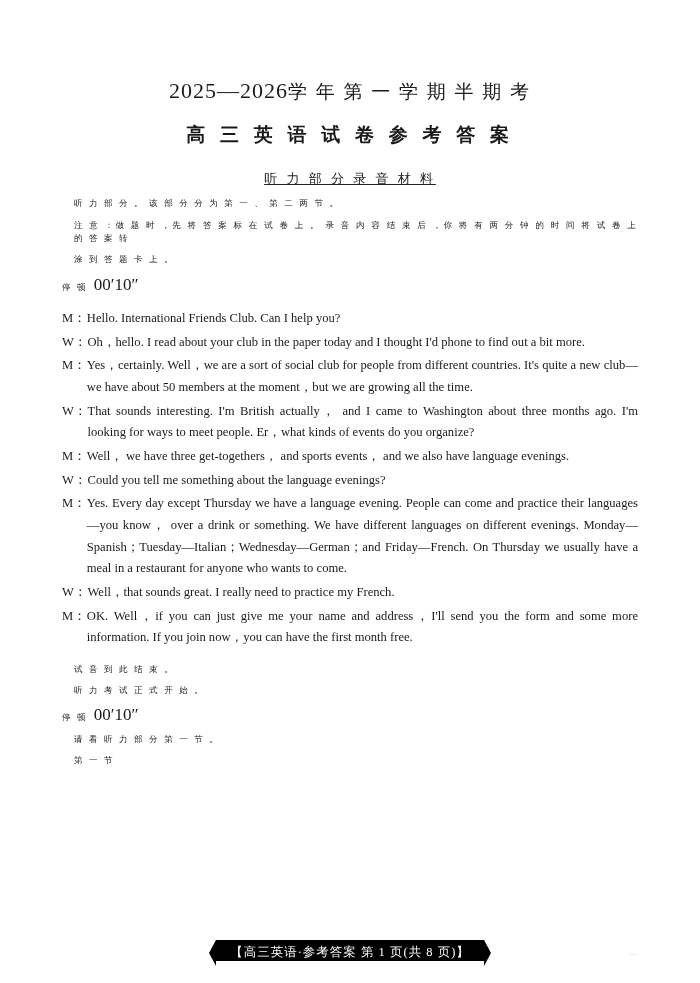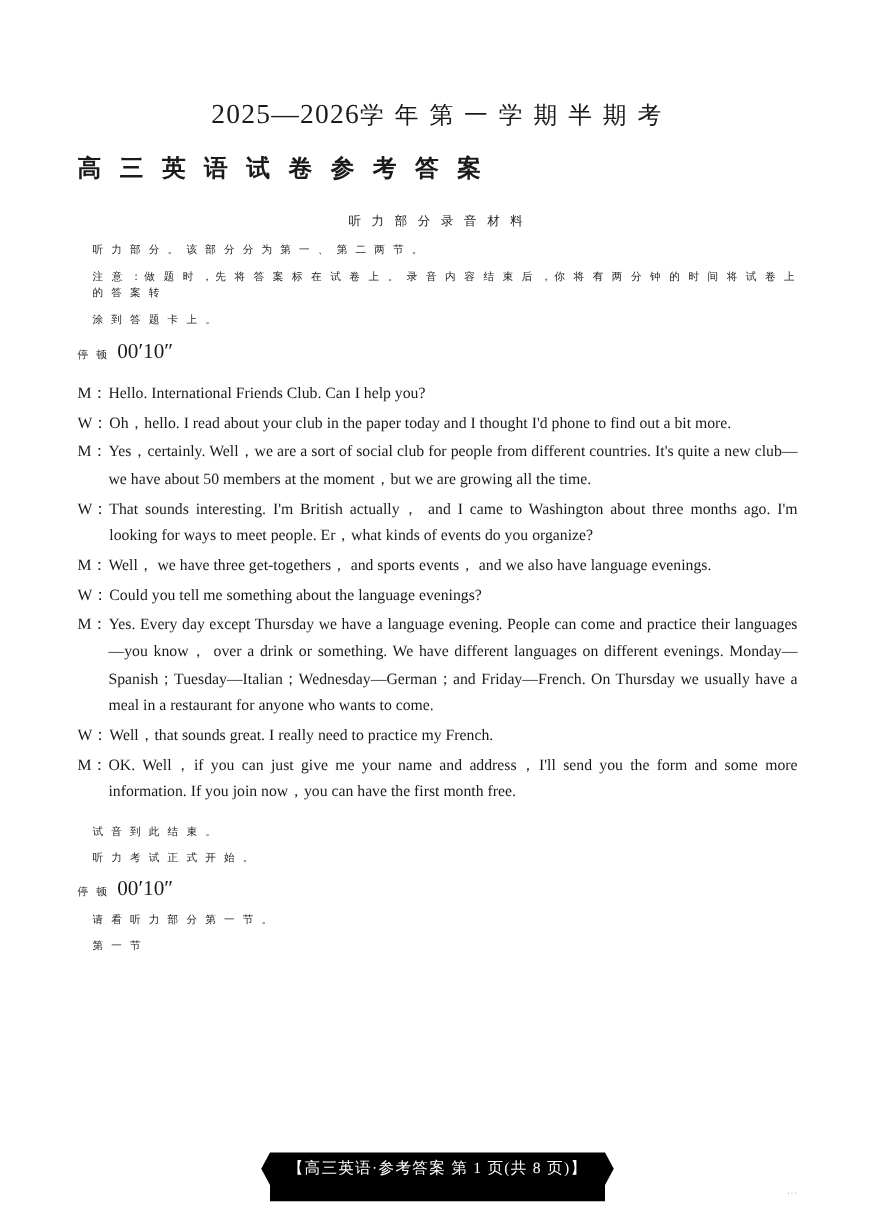--- a/index.html
+++ b/index.html
@@ -30,31 +30,33 @@
     letter-spacing: 2px;
     margin: 22px 0 17px 0;
     white-space: nowrap;
     font-family: "Liberation Serif", serif;
   }
   .doc-title .yr {
     font-size: 22px;
     letter-spacing: 1px;
   }
   .doc-subtitle {
+    text-align: center;
     font-size: 19px;
     letter-spacing: 5px;
     margin: 16px 0 0 0;
     font-weight: bold;
   }
   .section-head {
     text-align: center;
-    font-size: 10px;
+    font-size: 13px;
     letter-spacing: 3px;
     margin: 22px 0 0 0;
     color: #222;
+    text-decoration: underline;
   }
 
   
   .cn-line {
     font-size: 8.5px;
     letter-spacing: 2.2px;
     color: #222;
     margin: 9px 0 0 12px;
     line-height: 1.5;
     text-align: justify;
@@ -119,21 +121,21 @@
     display: flex;
     justify-content: center;
     align-items: center;
   }
   .footer-tag {
     position: relative;
     background: #000;
     color: #fff;
     font-size: 12.5px;
     letter-spacing: 1px;
-    padding: 4px 14px 18px 14px;
+    padding: 4px 14px 0 14px;
     font-family: "Liberation Serif", serif;
     white-space: nowrap;
   }
   .footer-tag::before {
     content: "";
     position: absolute;
     left: -7px;
     top: 0;
     bottom: 0;
     width: 0;

